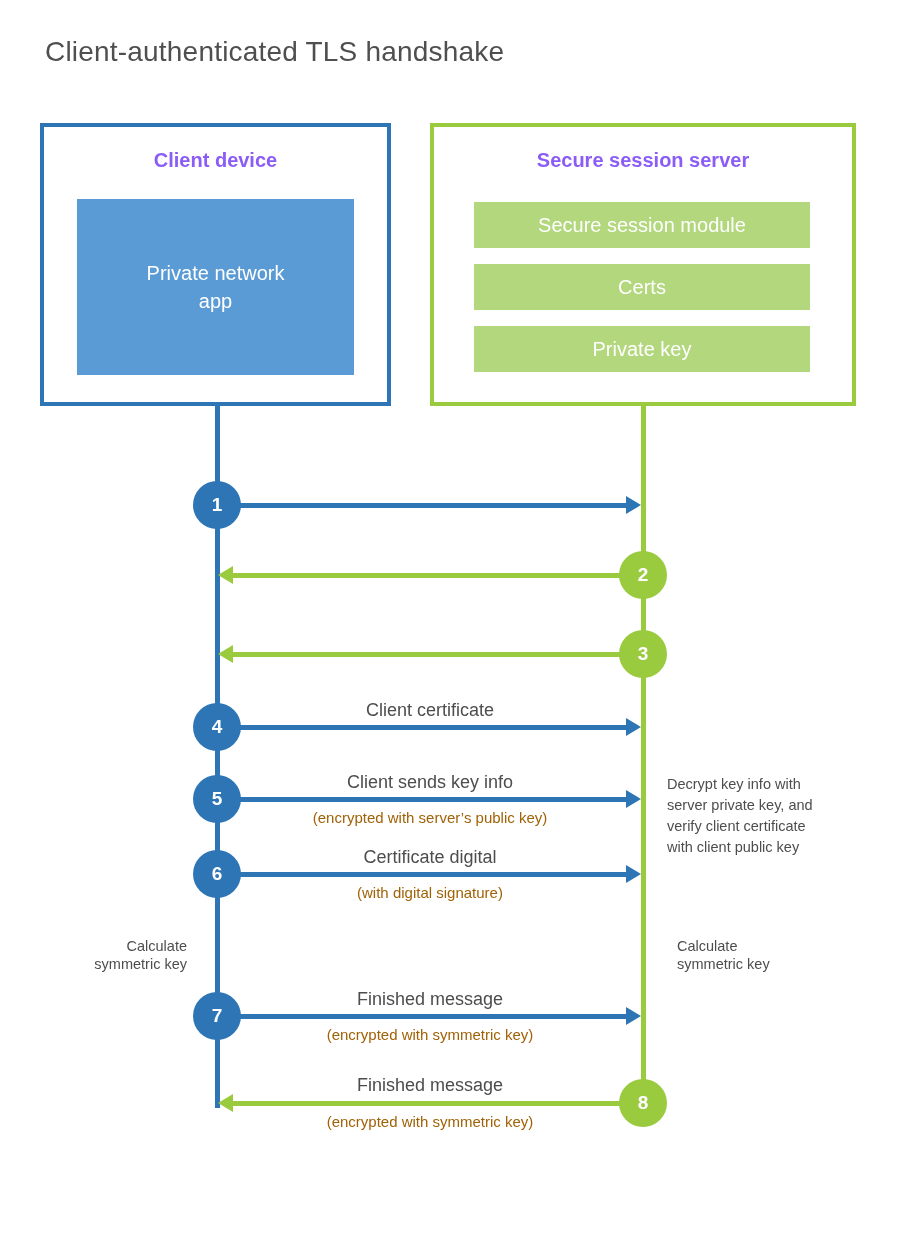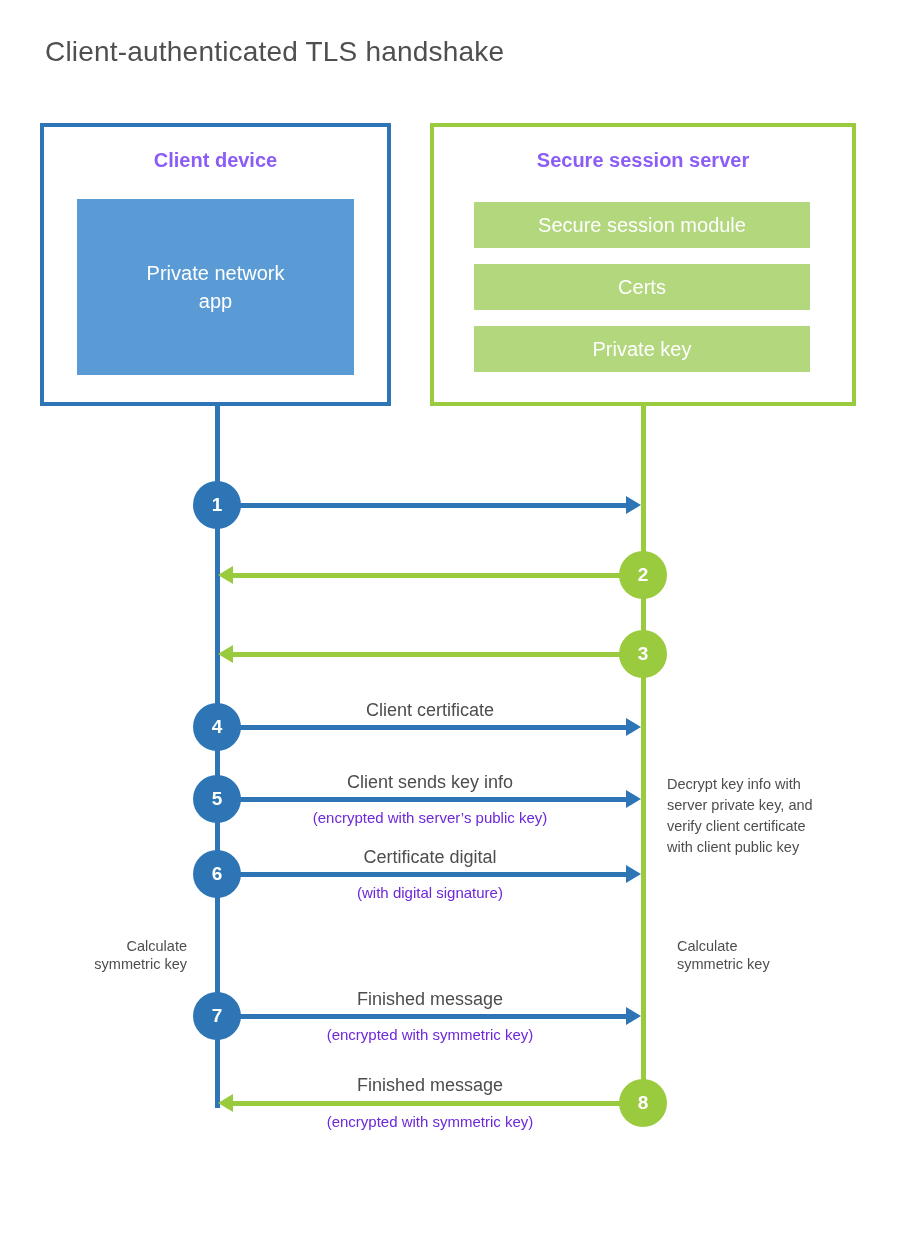--- a/index.html
+++ b/index.html
@@ -46,21 +46,21 @@
   
   .hline{position:absolute;height:5px;}
   .hline.blue{background:var(--c-blue);left:217px;width:409px;}
   .hline.green{background:var(--c-green);left:233px;width:408px;}
   .head{position:absolute;width:0;height:0;border-top:9px solid transparent;border-bottom:9px solid transparent;}
   .head.right{left:626px;border-left:15px solid var(--c-blue);}
   .head.left{left:218px;border-right:15px solid var(--c-green);}
 
   
   .msg{position:absolute;left:217px;width:426px;text-align:center;color:#4d4d4d;font-size:18px;line-height:22px;}
-  .msg.sub{font-size:15px;color:#6d28d9;line-height:19px;}
+  .msg.sub{font-size:15px;color:#a16207;line-height:19px;}
 
   
   .note{position:absolute;color:#4d4d4d;font-size:14.5px;line-height:21px;white-space:pre-line;}
   .note.decrypt{left:667px;top:756px;width:175px;margin-top:18px;}
   .note.calc-left{left:80px;top:937px;width:107px;text-align:right;line-height:18px;}
   .note.calc-right{left:677px;top:937px;width:120px;text-align:left;line-height:18px;}
 </style>
 </head>
 <body>
 

